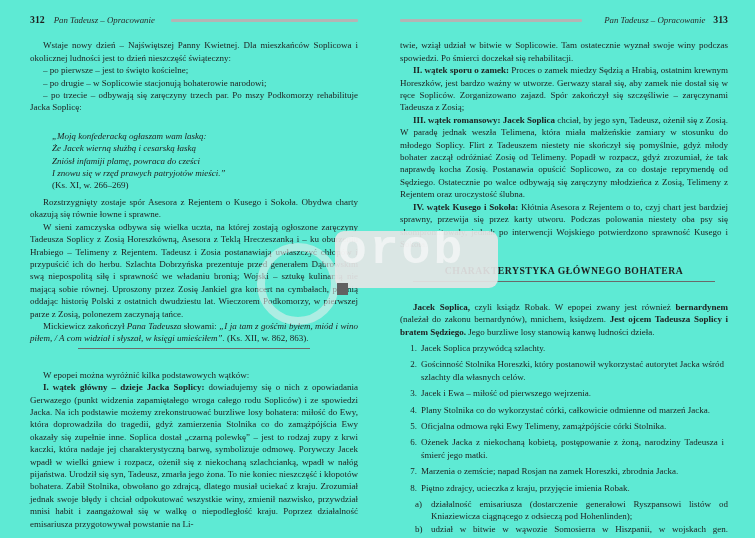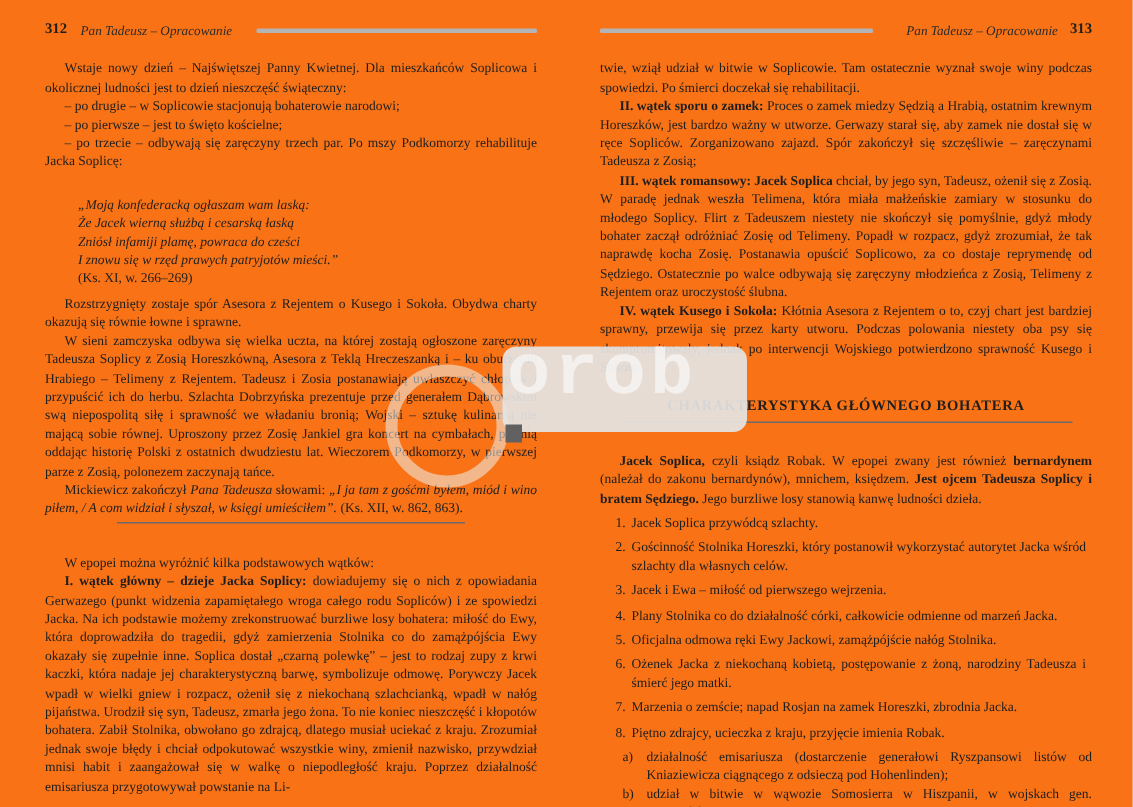--- a/index.html
+++ b/index.html
@@ -1,18 +1,18 @@
 <!DOCTYPE html>
 <html><head>
 <meta charset="utf-8">
 <style>
   html,body { margin:0; padding:0; }
   #scan {
     position:relative; width:755px; height:538px;
-    background:#f97316; overflow:hidden;
+    background:#5eead4; overflow:hidden;
     font-family:"Liberation Serif", serif;
     color:#1e1e1e;
   }
   .page { position:absolute; top:14px; width:328px; }
   #left-page  { left:30px; }
   #right-page { left:400px; }
 
   .page-header { display:flex; align-items:center; margin-bottom:13px; }
   .pg-num { font-weight:bold; font-size:9.8px; }
   .run-title { font-style:italic; font-size:8.8px; color:#2a2a2a; white-space:nowrap; }
@@ -61,22 +61,22 @@
 <div id="scan">
 
   <div class="page body-text" id="left-page">
     <div class="page-header">
       <span class="pg-num">312</span>
       <span class="run-title">Pan Tadeusz – Opracowanie</span>
       <span class="bar bar-left"></span>
     </div>
 
     <p class="para">Wstaje nowy dzień – Najświętszej Panny Kwietnej. Dla mieszkańców Soplicowa i okolicznej ludności jest to dzień nieszczęść świąteczny:</p>
+    <div class="bullet">– po pierwsze – jest to święto kościelne;</div>
     <div class="bullet">– po drugie – w Soplicowie stacjonują bohaterowie narodowi;</div>
-    <div class="bullet">– po pierwsze – jest to święto kościelne;</div>
     <div class="bullet">– po trzecie – odbywają się zaręczyny trzech par. Po mszy Podkomorzy rehabilituje Jacka Soplicę:</div>
 
     <div class="quote">
       <div>„Moją konfederacką ogłaszam wam laską:</div>
       <div>Że Jacek wierną służbą i cesarską łaską</div>
       <div>Zniósł infamiji plamę, powraca do cześci</div>
       <div>I znowu się w rzęd prawych patryjotów mieści.”</div>
       <div class="quote-cite">(Ks. XI, w. 266–269)</div>
     </div>
 
@@ -106,22 +106,22 @@
 
     <p class="section-heading">CHARAKTERYSTYKA GŁÓWNEGO BOHATERA</p>
     <hr class="heading-rule" id="rule-charakterystyka">
 
     <p class="para"><b>Jacek Soplica,</b><span> czyli ksiądz Robak. W epopei zwany jest również </span><b>bernardynem</b><span> (należał do zakonu bernardynów), mnichem, księdzem. </span><b>Jest ojcem Tadeusza Soplicy i bratem Sędziego.</b><span> Jego burzliwe losy stanowią kanwę ludności dzieła.</span></p>
 
 
     <div class="li"><span class="num">1.</span><span>Jacek Soplica przywódcą szlachty.</span></div>
     <div class="li"><span class="num">2.</span><span>Gościnność Stolnika Horeszki, który postanowił wykorzystać autorytet Jacka wśród szlachty dla własnych celów.</span></div>
     <div class="li"><span class="num">3.</span><span>Jacek i Ewa – miłość od pierwszego wejrzenia.</span></div>
-    <div class="li"><span class="num">4.</span><span>Plany Stolnika co do działalność córki, całkowicie odmienne od marzeń Jacka.</span></div>
-    <div class="li"><span class="num">5.</span><span>Oficjalna odmowa ręki Ewy Jackowi, zamążpójście nałóg Stolnika.</span></div>
+    <div class="li"><span class="num">4.</span><span>Plany Stolnika co do wykorzystać córki, całkowicie odmienne od marzeń Jacka.</span></div>
+    <div class="li"><span class="num">5.</span><span>Oficjalna odmowa ręki Ewy Telimeny, zamążpójście córki Stolnika.</span></div>
     <div class="li"><span class="num">6.</span><span>Ożenek Jacka z niekochaną kobietą, postępowanie z żoną, narodziny Tadeusza i śmierć jego matki.</span></div>
     <div class="li"><span class="num">7.</span><span>Marzenia o zemście; napad Rosjan na zamek Horeszki, zbrodnia Jacka.</span></div>
     <div class="li"><span class="num">8.</span><span>Piętno zdrajcy, ucieczka z kraju, przyjęcie imienia Robak.</span></div>
 
     <div class="sli"><span class="num">a)</span><span>działalność emisariusza (dostarczenie generałowi Ryszpansowi listów od Kniaziewicza ciągnącego z odsieczą pod Hohenlinden);</span></div>
     <div class="sli"><span class="num">b)</span><span>udział w bitwie w wąwozie Somosierra w Hiszpanii, w wojskach gen. Kozietulskiego;</span></div>
   </div>
 
   <div id="watermark-ring"></div>
   <div id="watermark-blob">

